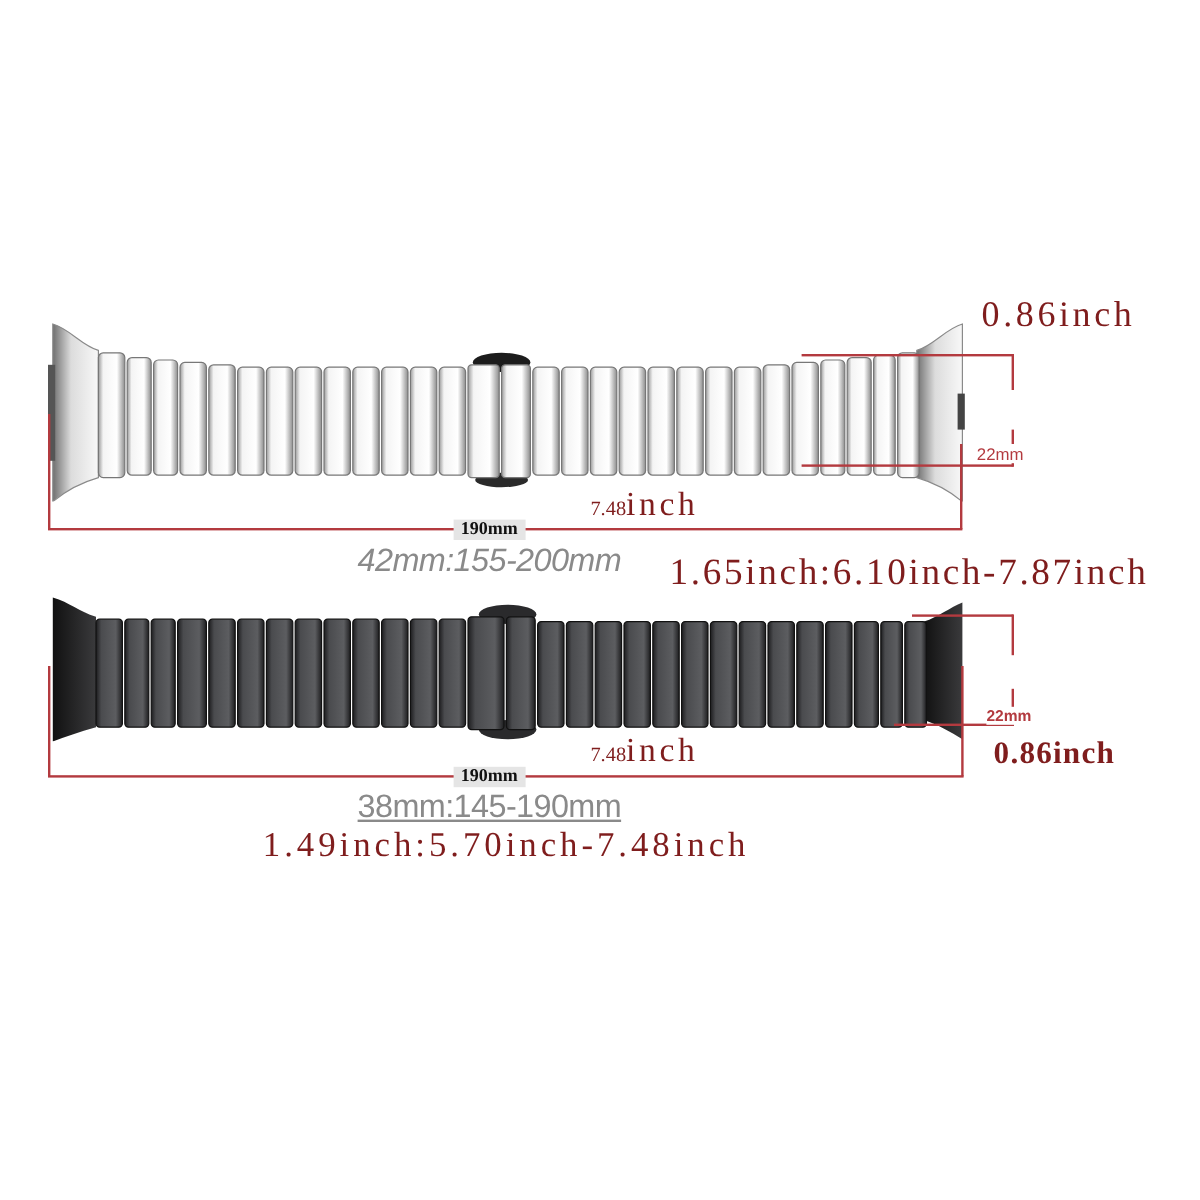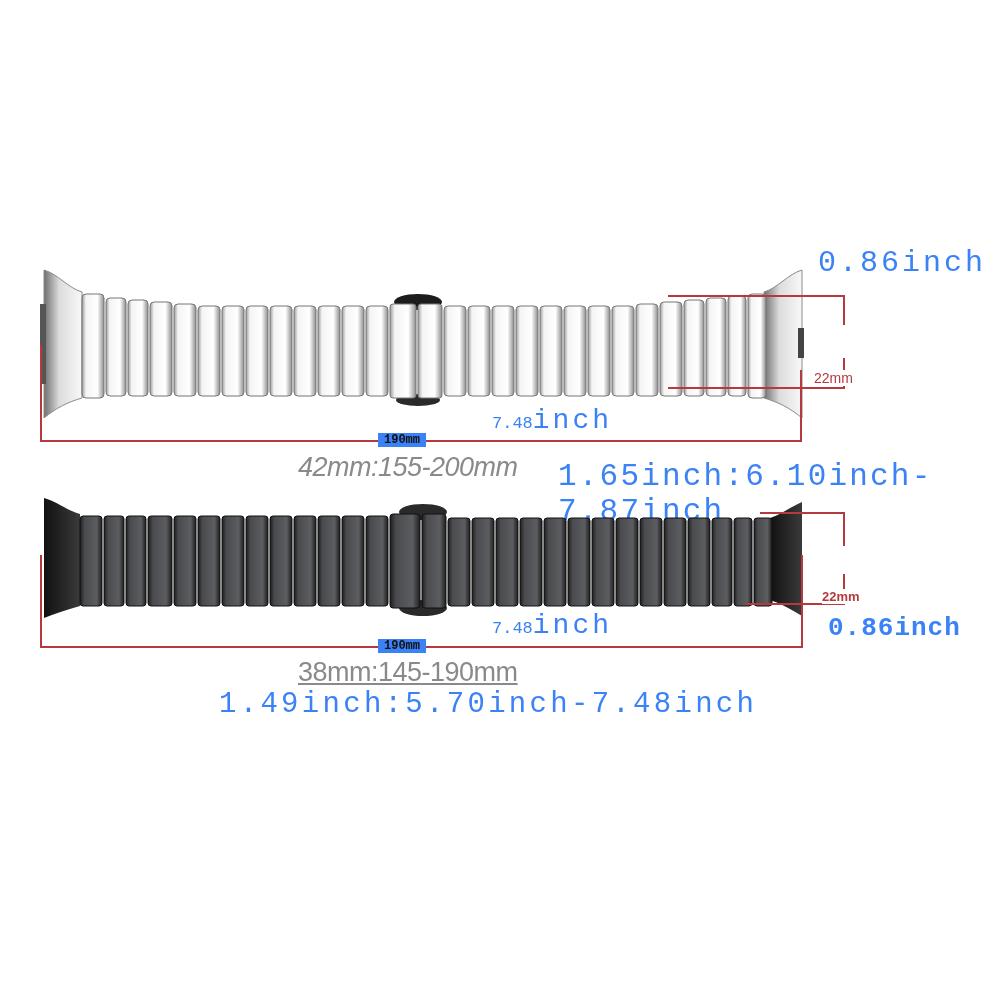--- a/index.html
+++ b/index.html
@@ -1,20 +1,20 @@
 <!DOCTYPE html>
 <html><head>
 <meta charset="utf-8">
 <style>
   html, body { margin:0; padding:0; background:#ffffff; }
   body { width:1000px; height:1000px; position:relative; overflow:hidden; font-family:"Liberation Sans", sans-serif; }
   .abs { position:absolute; }
-  .serif { font-family:Liberation Mono, monospace; color:#3b82f6; }
+  .serif { font-family:Liberation Serif, serif; color:#7f1d1d; }
   .grey-label { font-family:"Liberation Sans", sans-serif; color:#8a8a8a; font-size:27px; letter-spacing:-0.5px; }
-  .mm-bold { font-family:Liberation Mono, monospace; font-weight:bold; font-size:12px; color:#111; background:#3b82f6; padding:0 6px; }
+  .mm-bold { font-family:Liberation Serif, serif; font-weight:bold; font-size:15px; color:#111; background:#e5e5e5; padding:0 6px; }
   .red-line { position:absolute; background:#b33a3f; }
   .red-text { color:#b33a3f; font-family:"Liberation Sans", sans-serif;margin-top:36px; }
   .band svg { display:block; }
 </style>
 </head>
 <body>
 
 <div class="abs band" style="left:38px; top:268px; width:770px; height:150px;">
   <svg width="770" height="150" viewBox="0 0 770 150">
     <defs>

